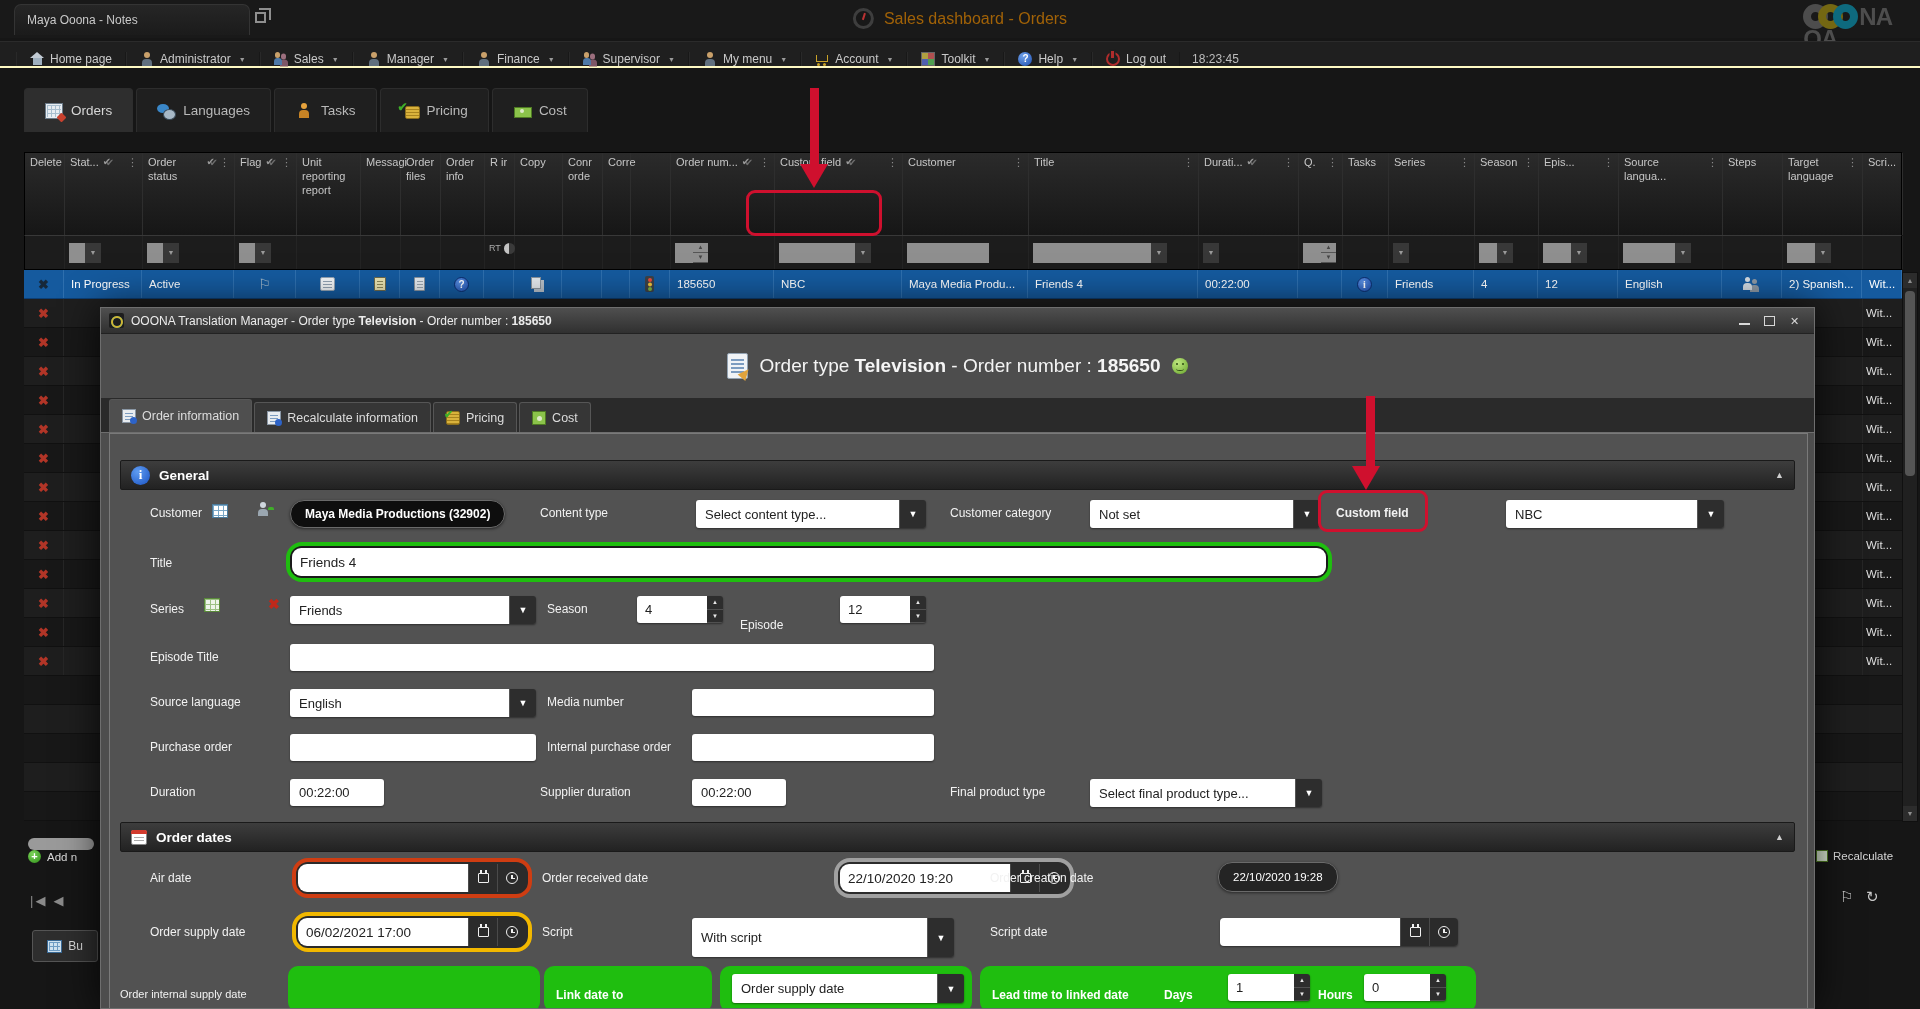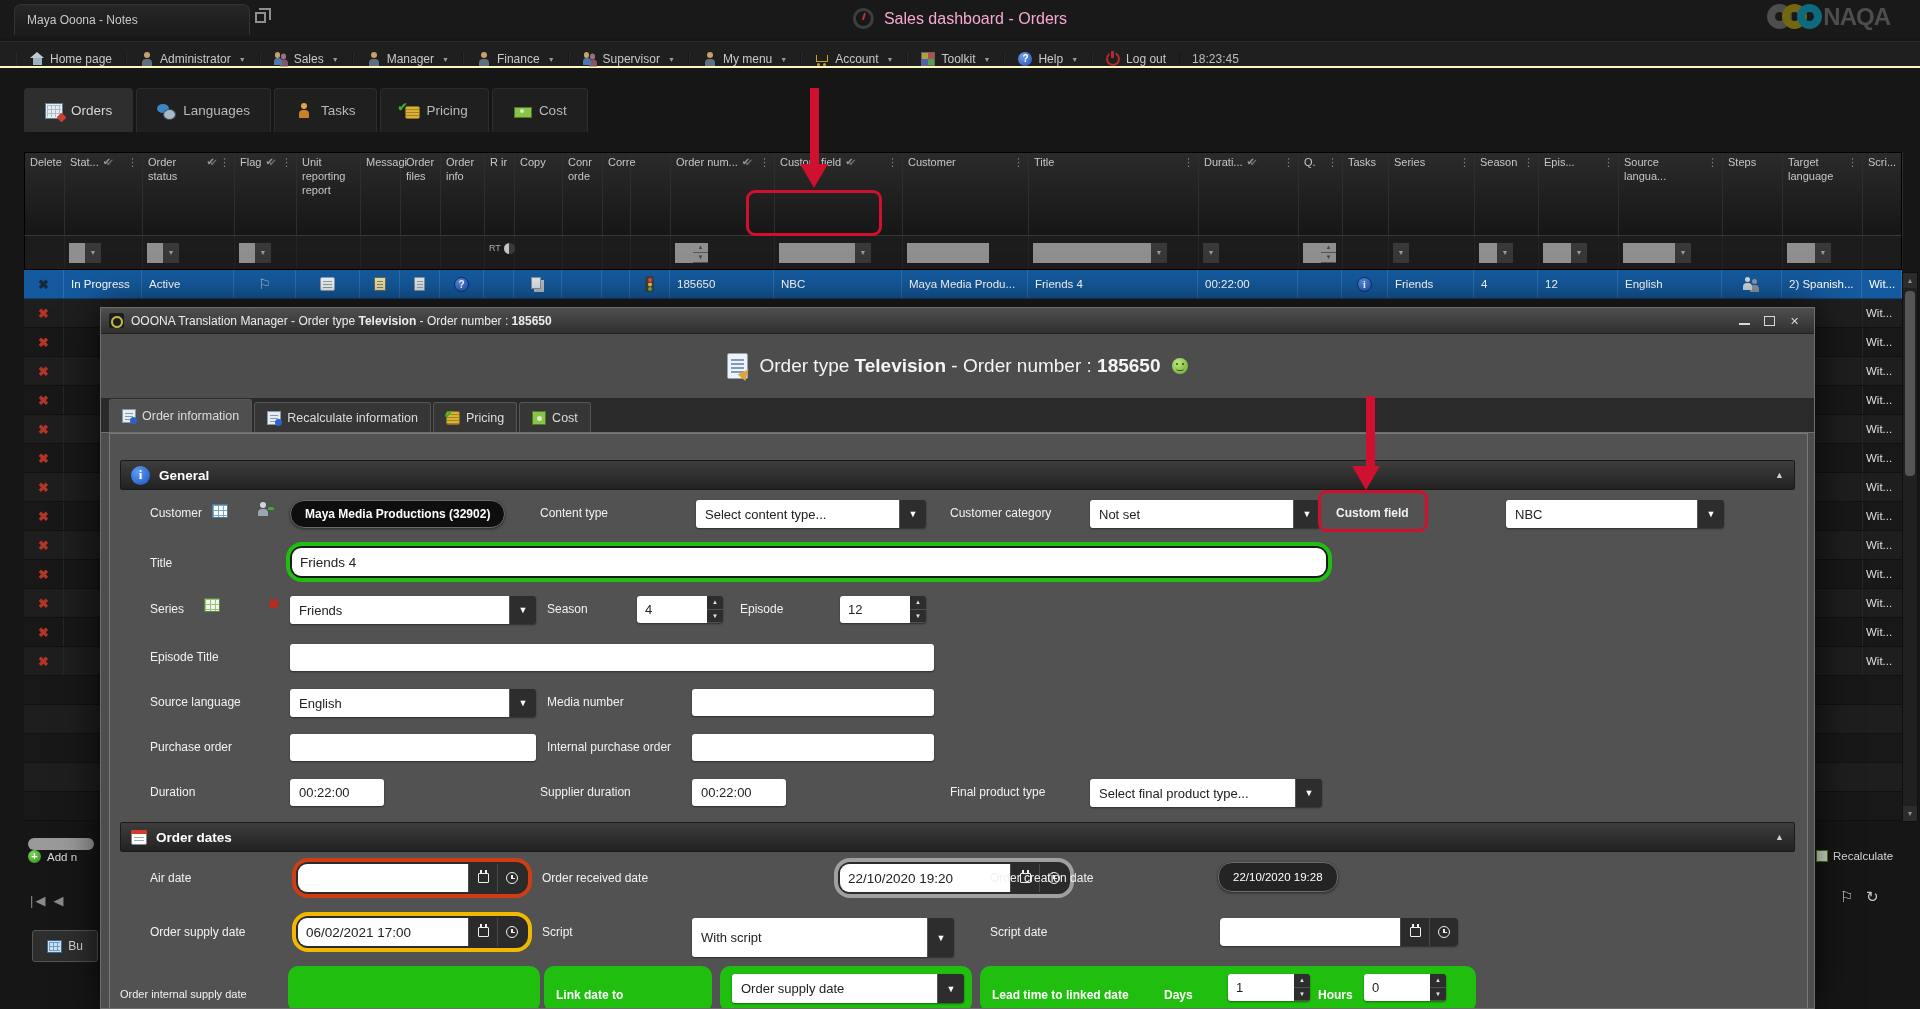--- a/index.html
+++ b/index.html
@@ -4,24 +4,24 @@
 <style>
   *{margin:0;padding:0;box-sizing:border-box}
   body{background:#000;font-family:"Liberation Sans",sans-serif}
   .page{position:relative;width:1920px;height:1009px;background:#161616;overflow:hidden}
 
   
   .titlebar{position:absolute;left:0;top:0;right:0;height:38px;background:#191919}
   .wintab{position:absolute;left:14px;top:4px;width:236px;height:31px;background:linear-gradient(#262626,#1b1b1b);border:1px solid #343434;border-bottom:none;border-radius:7px 7px 0 0;color:#c9c9c9;font-size:12px;display:flex;align-items:center;padding:0 12px}
   .rest{position:absolute;left:255px;top:12px;width:11px;height:11px;border:2px solid #8f8f8f;background:#191919}
   .rest::before{content:"";position:absolute;left:2px;top:-6px;width:10px;height:10px;border-top:2px solid #8f8f8f;border-right:2px solid #8f8f8f}
-  .app-title{position:absolute;left:50%;top:8px;transform:translateX(-50%);display:flex;align-items:center;gap:10px;color:#f9a8d4;font-size:16px}
+  .app-title{position:absolute;left:50%;top:8px;transform:translateX(-50%);display:flex;align-items:center;gap:10px;color:#a16207;font-size:16px}
   .gauge{width:21px;height:21px;border-radius:50%;background:#181818;border:3px solid #3e3e3e;position:relative}
   .gauge::before{content:"";position:absolute;left:7px;top:2px;width:2px;height:7px;background:#b33;transform:rotate(18deg)}
-  .logo{position:absolute;right:16px;top:4px;display:flex;flex-direction:row;align-items:flex-end;line-height:1}
+  .logo{position:absolute;right:28px;top:4px;display:flex;flex-direction:column;line-height:1}
   .lrow{display:flex;align-items:center}
   .lring{width:25px;height:25px;border-radius:50%;border:8px solid #4d4d4d;margin-right:-10px}
   .lr2{border-color:#746712}
   .lr3{border-color:#0e6a7e;margin-right:0}
   .ltext{font-weight:bold;font-size:24px;color:#4d4d4d;margin-left:1px;letter-spacing:-1px}
   .lqa{font-weight:bold;font-size:24px;color:#4d4d4d;letter-spacing:-1px;margin-top:-2px;margin-right:14px}
 
   
   .menubar{position:absolute;left:0;top:41px;right:0;height:27px;background:#1f1f1f;border-top:1px solid #2b2b2b;border-bottom:2px solid #fef9c3;display:flex;align-items:flex-end;padding-left:16px}
   .mitem{display:flex;align-items:center;gap:6px;padding:0 13px;color:#c9c9c9;font-size:12px;border-right:1px solid #181818;border-left:1px solid #292929;cursor:default;white-space:nowrap}
@@ -780,21 +780,21 @@
           <span class="btn">▼</span>
         </div>
       <span class="lbl" style="left:437px;top:168px">Season</span>
       <div class="spin" style="left:527px;top:162px;width:86px">
           <span class="val">4</span>
           <span class="btns">
             <span>▲</span>
             <span>▼</span>
           </span>
         </div>
-      <span class="lbl" style="left:630px;top:168px">Episode</span>
+      <span class="lbl" style="left:630px;top:184px">Episode</span>
       <div class="spin" style="left:730px;top:162px;width:86px">
           <span class="val">12</span>
           <span class="btns">
             <span>▲</span>
             <span>▼</span>
           </span>
         </div>
 
       <span class="lbl" style="left:40px;top:216px">Episode Title</span>
       <div class="txt" style="left:180px;top:210px;width:644px">

